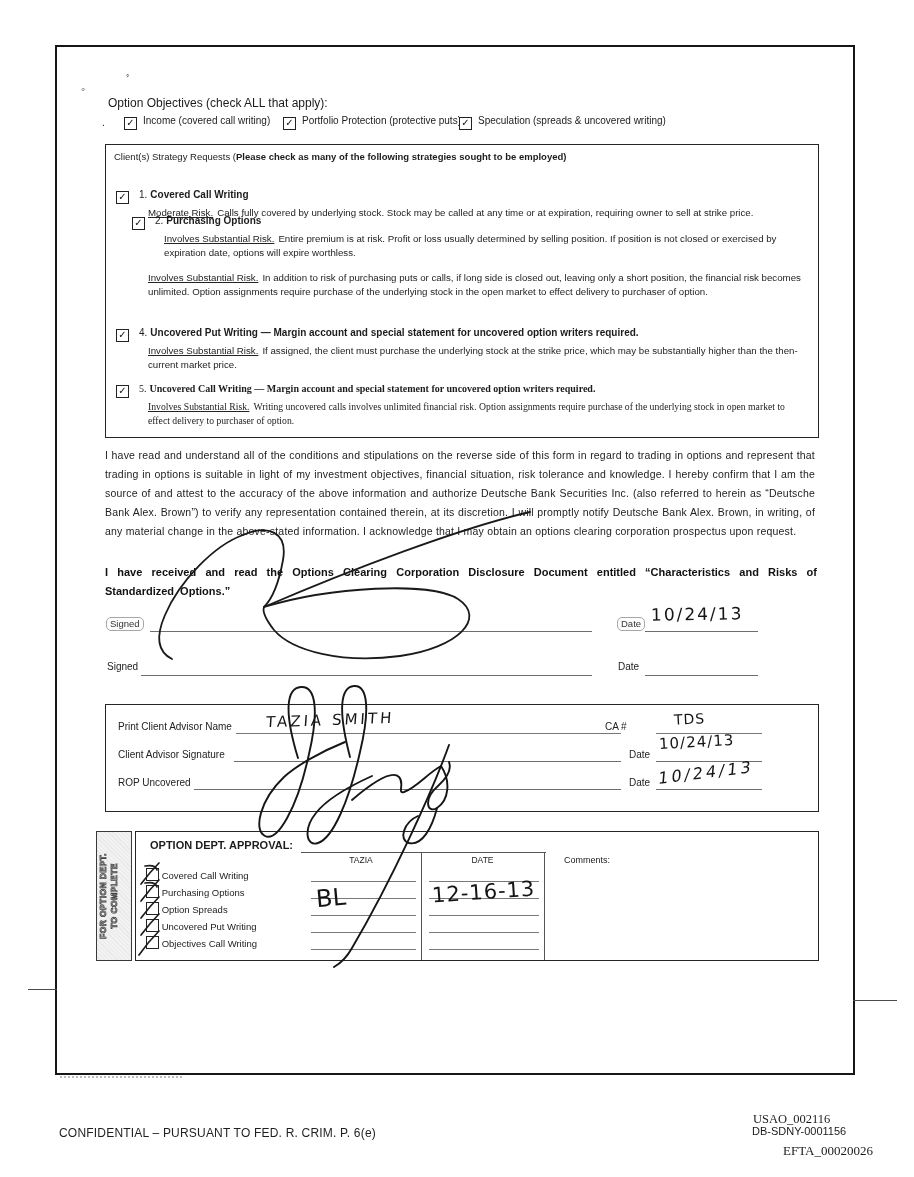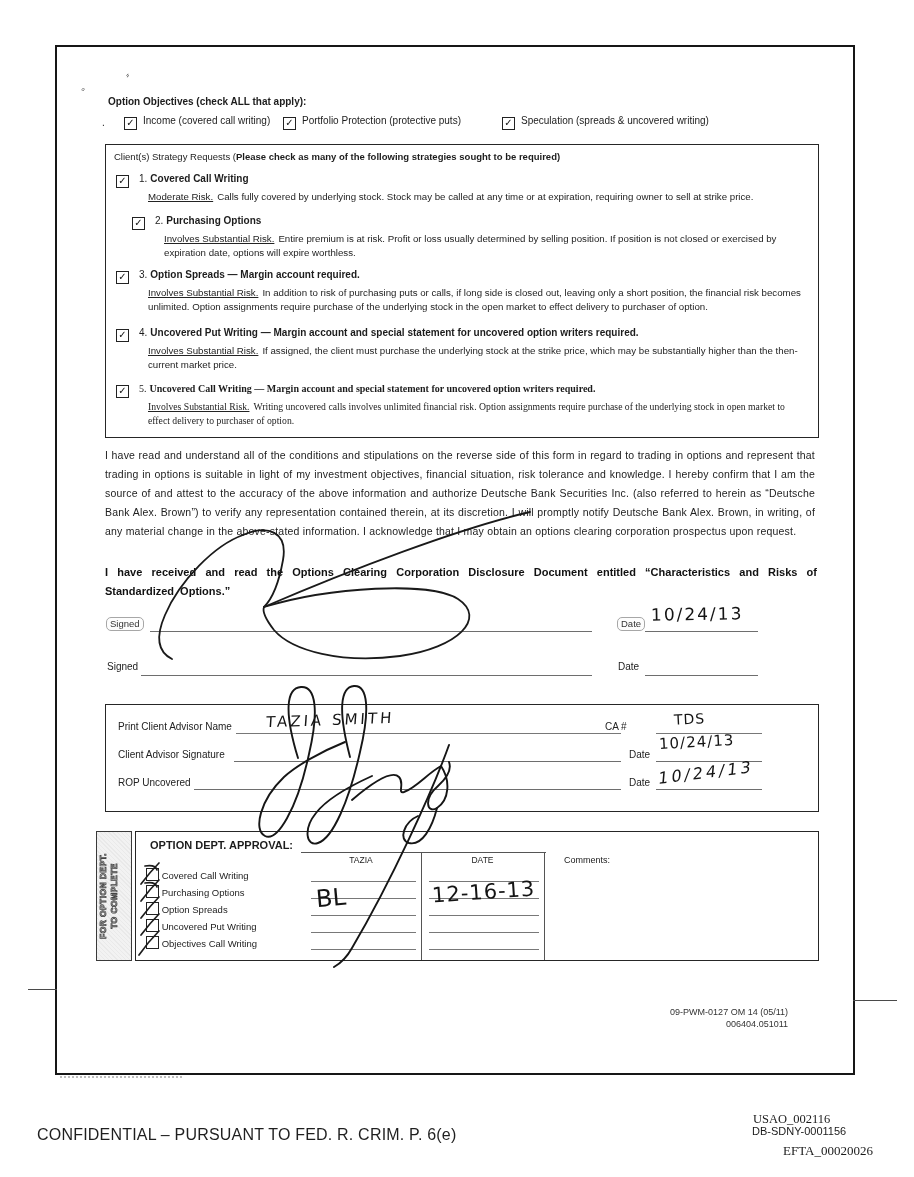--- a/index.html
+++ b/index.html
@@ -3,21 +3,21 @@
 <meta charset="utf-8">
 <style>
   html,body{margin:0;padding:0;background:#fff;}
   .screen{position:relative;width:914px;height:1177px;background:#fff;overflow:hidden;
           font-family:"Liberation Sans",sans-serif;color:#1c1c1c;}
   .abs{position:absolute;}
   .page-border{left:55px;top:45px;width:796px;height:1026px;border:2px solid #161616;}
   .bold{font-weight:bold;}
   .cb{display:inline-block;width:11px;height:11px;border:1.4px solid #222;background:#fff;
       text-align:center;line-height:10px;font-size:10px;color:#111;vertical-align:-2px;}
-  .obj-title{font-size:10px;font-weight:bold;}
+  .obj-title{font-size:12px;font-weight:normal;}
   .obj-item{font-size:10px;white-space:nowrap;}
   .obj-item .cb{margin-right:6px;}
   .sbox{border:1.6px solid #262626;}
   .s-head{font-size:9.5px;}
   .s-item-title{font-size:10px;}
   .s-item-title .num{margin:0 3px 0 10px;}
   .s-desc{font-size:9.7px;line-height:13.5px;color:#232323;}
   .s-desc .risk{text-decoration:underline;margin-right:4px;}
   .para{font-size:10.5px;line-height:19px;text-align:justify;letter-spacing:.2px;color:#222;}
   .para-bold{font-size:11px;line-height:19px;text-align:justify;font-weight:bold;word-spacing:3px;color:#111;}
@@ -36,21 +36,21 @@
       font-size:8.5px;font-weight:bold;text-align:center;line-height:1.25;letter-spacing:.4px;
       color:#e9e9e9;-webkit-text-stroke:.8px #444;}
   .dept-title{font-size:11px;font-weight:bold;}
   .dept-col-head{font-size:8.5px;color:#222;}
   .dept-item{font-size:9.5px;white-space:nowrap;}
   .comments{font-size:9px;color:#222;}
   .formnum{font-size:9px;line-height:12px;text-align:right;color:#333;}
   .tick{border-top:1.6px solid #4a4a4a;}
   .dotline{border-top:2px dotted #9a9a9a;opacity:.65;}
   .speck{color:#444;font-size:9px;}
-  .conf{font-size:16px;letter-spacing:.2px;color:#1f1f1f;}
+  .conf{font-size:12px;letter-spacing:.2px;color:#1f1f1f;margin-left:22px;}
   .bates-serif{font-family:"Liberation Serif",serif;font-size:12.5px;color:#1a1a1a;}
   .bates-sans{font-size:11px;color:#1a1a1a;}
   svg.ink{left:0;top:0;pointer-events:none;}
 </style>
 </head>
 <body>
 
 <div class="screen">
 
   <div class="abs page-border"></div>
@@ -59,41 +59,40 @@
   <div class="abs speck" style="left:126px;top:70px;transform:rotate(-20deg);">⸗</div>
 
   <div class="abs obj-title" style="left:108px;top:96px;">Option Objectives (check ALL that apply):</div>
   <div class="abs obj-item" style="left:102px;top:117px;">.</div>
   <div class="abs obj-item" style="left:124px;top:115px;">
     <span class="cb"><span>✓</span></span><span>Income (covered call writing)</span>
   </div>
   <div class="abs obj-item" style="left:283px;top:115px;">
     <span class="cb"><span>✓</span></span><span>Portfolio Protection (protective puts)</span>
   </div>
-  <div class="abs obj-item" style="left:502px;top:115px;">
+  <div class="abs obj-item" style="left:459px;top:115px;">
     <span class="cb"><span>✓</span></span><span>Speculation (spreads &amp; uncovered writing)</span>
   </div>
 
   <div class="abs sbox" style="left:105px;top:144px;width:712px;height:292px;">
     <div class="abs s-head" style="left:8px;top:6px;width:690px;">
-      <span>Client(s) Strategy Requests (</span><span class="bold">Please check as many of the following strategies sought to be required)</span>
-    </div>
-
-    <div class="abs" style="left:0;top:28px;width:700px;">
+      <span>Client(s) Strategy Requests (</span><span class="bold">Please check as many of the following strategies sought to be employed)</span>
+    </div>
+
+    <div class="abs" style="left:0;top:44px;width:700px;">
       <div class="s-item-title"><span class="cb" style="margin-left:10px;"><span>✓</span></span><span class="num">1.</span><span class="bold">Covered Call Writing</span></div>
       <div class="s-desc" style="margin:2px 0 12px 42px;width:655px;"><span class="risk">Moderate Risk.</span><span>Calls fully covered by underlying stock. Stock may be called at any time or at expiration, requiring owner to sell at strike price.</span></div>
     </div>
 
     <div class="abs" style="left:16px;top:70px;width:700px;">
       <div class="s-item-title"><span class="cb" style="margin-left:10px;"><span>✓</span></span><span class="num">2.</span><span class="bold">Purchasing Options</span></div>
       <div class="s-desc" style="margin:2px 0 0 42px;width:655px;"><span class="risk">Involves Substantial Risk.</span><span>Entire premium is at risk. Profit or loss usually determined by selling position. If position is not closed or exercised  by expiration date, options will expire worthless.</span></div>
     </div>
 
     <div class="abs" style="left:0;top:124px;width:700px;">
-      <div class="s-item-title"><span class="cb" style="margin-left:10px;"><span>✓</span></span><span class="num">3.</span><span class="bold">Option Spreads — Margin account required.</span></div>
       <div class="s-desc" style="margin:2px 0 0 42px;width:655px;"><span class="risk">Involves Substantial Risk.</span><span>In addition to risk of purchasing puts or calls, if long side is closed out, leaving only a short position, the financial risk becomes unlimited. Option assignments require purchase of the underlying stock in the open market to effect delivery to purchaser of option.</span></div>
     </div>
 
     <div class="abs" style="left:0;top:182px;width:700px;">
       <div class="s-item-title"><span class="cb" style="margin-left:10px;"><span>✓</span></span><span class="num">4.</span><span class="bold">Uncovered Put Writing — Margin account and special statement for uncovered option writers required.</span></div>
       <div class="s-desc" style="margin:2px 0 0 42px;width:655px;"><span class="risk">Involves Substantial Risk.</span><span>If assigned, the client must purchase the underlying stock at the strike price, which may be substantially higher than  the then-current market price.</span></div>
     </div>
 
     <div class="abs" style="left:0;top:238px;width:700px;font-family:Liberation Serif, serif;">
       <div class="s-item-title"><span class="cb" style="margin-left:10px;"><span>✓</span></span><span class="num">5.</span><span class="bold">Uncovered Call Writing — Margin account and special statement for uncovered option writers required.</span></div>
@@ -168,24 +167,20 @@
     <div class="abs dashline" style="left:293px;top:35px;width:110px;height:14px;"></div>
     <div class="abs dashline" style="left:293px;top:52px;width:110px;height:14px;"></div>
     <div class="abs dashline" style="left:293px;top:69px;width:110px;height:14px;"></div>
     <div class="abs dashline" style="left:293px;top:86px;width:110px;height:14px;"></div>
     <div class="abs dashline" style="left:293px;top:103px;width:110px;height:14px;"></div>
 
     <div class="abs hw hw-big" style="left:180px;top:52px;">BL</div>
     <div class="abs hw" style="left:296px;top:48px;font-size:21px;letter-spacing:1px;transform:rotate(-4deg);">12-16-13</div>
   </div>
 
-  <div class="abs formnum" style="left:558px;top:1006px;width:230px;">
-    <div>09-PWM-0127 OM 14 (05/11)</div>
-    <div>006404.051011</div>
-  </div>
 
   <div class="abs tick" style="left:28px;top:989px;width:29px;"></div>
   <div class="abs tick" style="left:853px;top:1000px;width:44px;"></div>
   <div class="abs dotline" style="left:60px;top:1076px;width:122px;"></div>
 
   <div class="abs conf" style="left:37px;top:1126px;">CONFIDENTIAL – PURSUANT TO FED. R. CRIM. P. 6(e)</div>
   <div class="abs bates-serif" style="left:753px;top:1112px;">USAO_002116</div>
   <div class="abs bates-sans" style="left:752px;top:1125px;">DB-SDNY-0001156</div>
   <div class="abs bates-serif" style="left:783px;top:1143px;font-size:13px;">EFTA_00020026</div>
 

